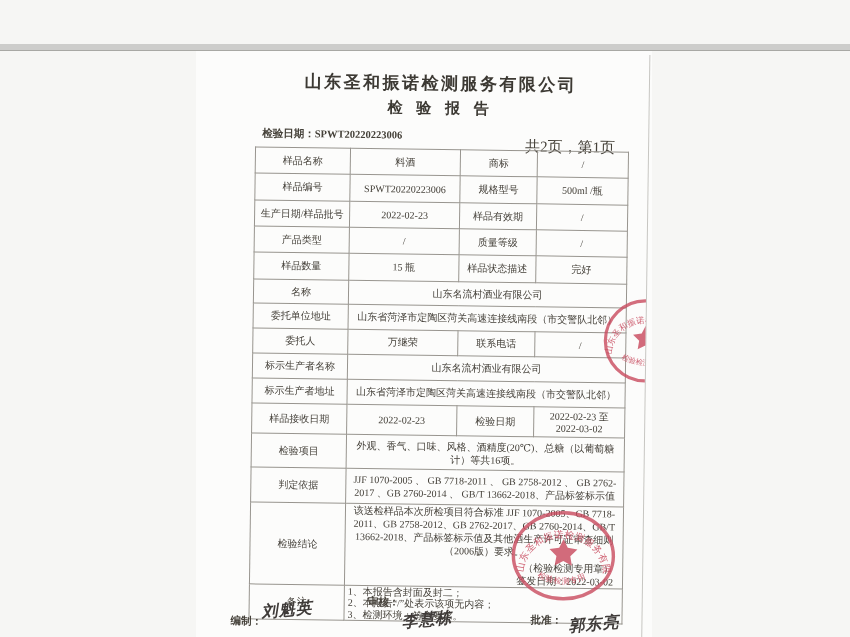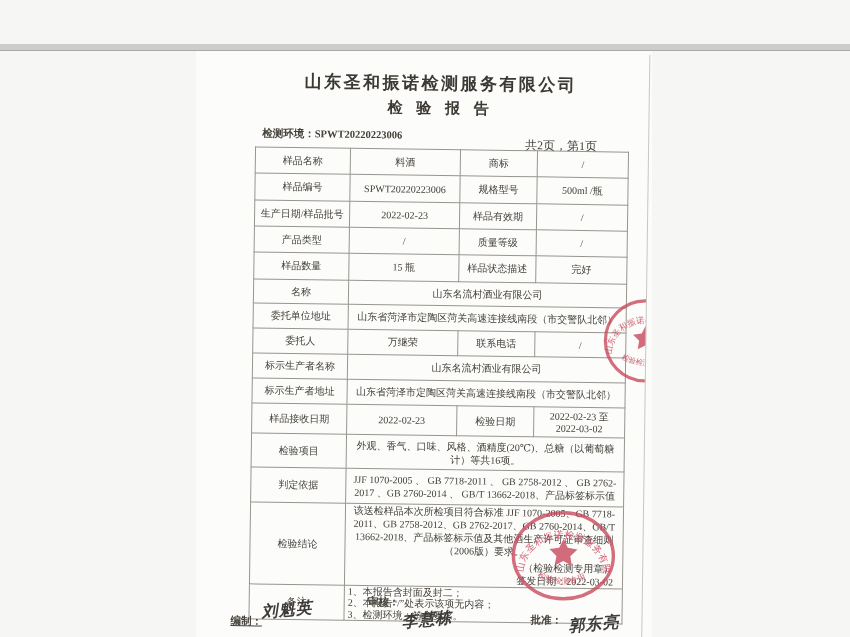--- a/index.html
+++ b/index.html
@@ -14,21 +14,21 @@
   .bottom-strip{position:absolute;left:0;top:629px;width:850px;height:8px;background:#e6e6e3;border-top:2px solid #9c9c98;}
   .paper{position:absolute;left:196px;top:7px;width:456px;height:622px;background:#fcfcfb;}
   .tilt{position:absolute;left:0;top:0;width:850px;height:637px;transform:rotate(0.8deg);transform-origin:440px 108px;}
   .page-edge-right{position:absolute;left:648px;top:8px;width:1px;height:618px;background:#c7c6c2;}
 
   .company-title{position:absolute;left:190px;top:28px;width:500px;text-align:center;
     font-size:17px;font-weight:bold;letter-spacing:2.5px;color:#3c3933;}
   .report-title{position:absolute;left:190px;top:55px;width:500px;text-align:center;
     font-size:15px;font-weight:bold;letter-spacing:5px;color:#3c3933;}
   .report-no{position:absolute;left:262px;top:85px;font-size:10.5px;font-weight:bold;}
-  .pagination{position:absolute;left:525px;top:92px;font-size:12px;}
+  .pagination{position:absolute;left:525px;top:92px;font-size:15px;}
 
   table.report{
     position:absolute;left:255px;top:105px;width:373px;
     border-collapse:collapse;table-layout:fixed;
     font-size:10px;color:#45413a;
   }
   table.report td{border:1px solid #98958f;padding:0 3px;text-align:center;vertical-align:middle;overflow:hidden;}
   td.left{text-align:left;padding:2px 5px;vertical-align:top;line-height:13px;}
   td.pre{white-space:pre-line;line-height:12px;}
   .h24{height:24px}.h25{height:25px}.h26{height:26px}.h27{height:27px}
@@ -50,21 +50,21 @@
 
 <div class="canvas">
   <div class="top-strip"></div>
   <div class="paper"></div>
 
   <div class="tilt">
     <div class="page-edge-right"></div>
 
     <div class="company-title">山东圣和振诺检测服务有限公司</div>
     <div class="report-title">检 验 报 告</div>
-    <div class="report-no"><span>检测环境：</span><span>SPWT20220223006</span></div>
+    <div class="report-no"><span>检验日期：</span><span>SPWT20220223006</span></div>
     <div class="pagination">共2页，第1页</div>
 
     <table class="report">
       <colgroup>
           <col style="width:95px">
           <col style="width:110px">
           <col style="width:77px">
           <col style="width:91px">
         </colgroup>
       <tbody>
@@ -147,21 +147,21 @@
           <td>备注</td>
           <td colspan="3" class="left">
             <div class="notes-line">1、本报告含封面及封二；</div>
             <div class="notes-line">2、本报告“/”处表示该项无内容；</div>
             <div class="notes-line">3、检测环境：符合要求。</div>
           </td>
         </tr>
       </tbody>
     </table>
 
-    <div class="sig-label" style="left:237px;top:573px;text-decoration:underline;">编制：</div>
+    <div class="sig-label" style="left:237px;top:573px;">编制：</div>
     <div class="sig-name" style="left:268px;top:558px;">刘魁英</div>
     <div class="sig-label" style="left:374px;top:552px;">审核：</div>
     <div class="sig-name" style="left:408px;top:566px;">李慧栋</div>
     <div class="sig-label" style="left:537px;top:568px;">批准：</div>
     <div class="sig-name" style="left:575px;top:568px;">郭东亮</div>
 
     <svg class="stamp-main" viewBox="0 0 108 96">
       <defs>
         <path id="arcTop" d="M 14,64 A 40,35 0 1 1 94,64" fill="none"></path>
         <path id="arcBottom" d="M 28,68 Q 54,82 80,68" fill="none"></path>

